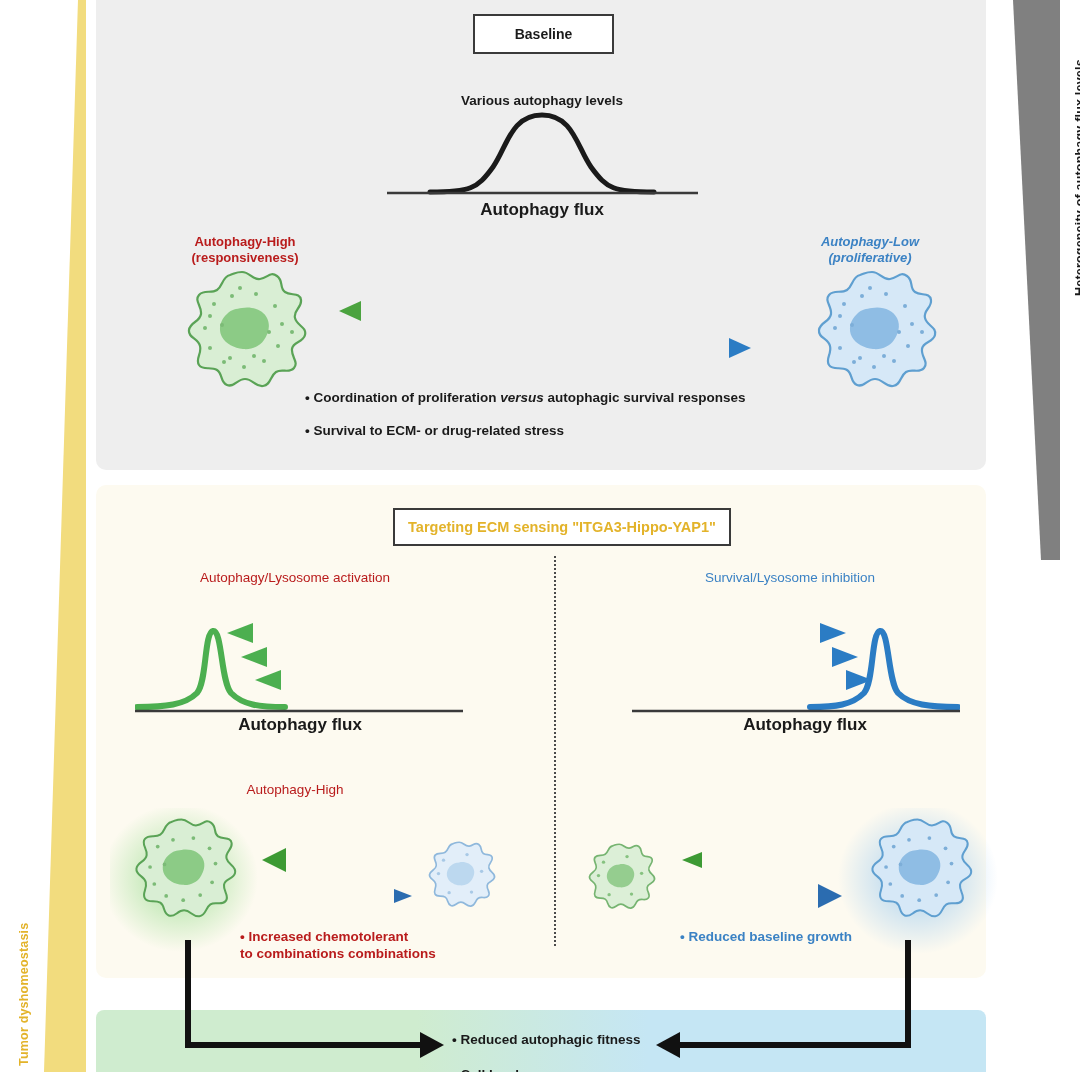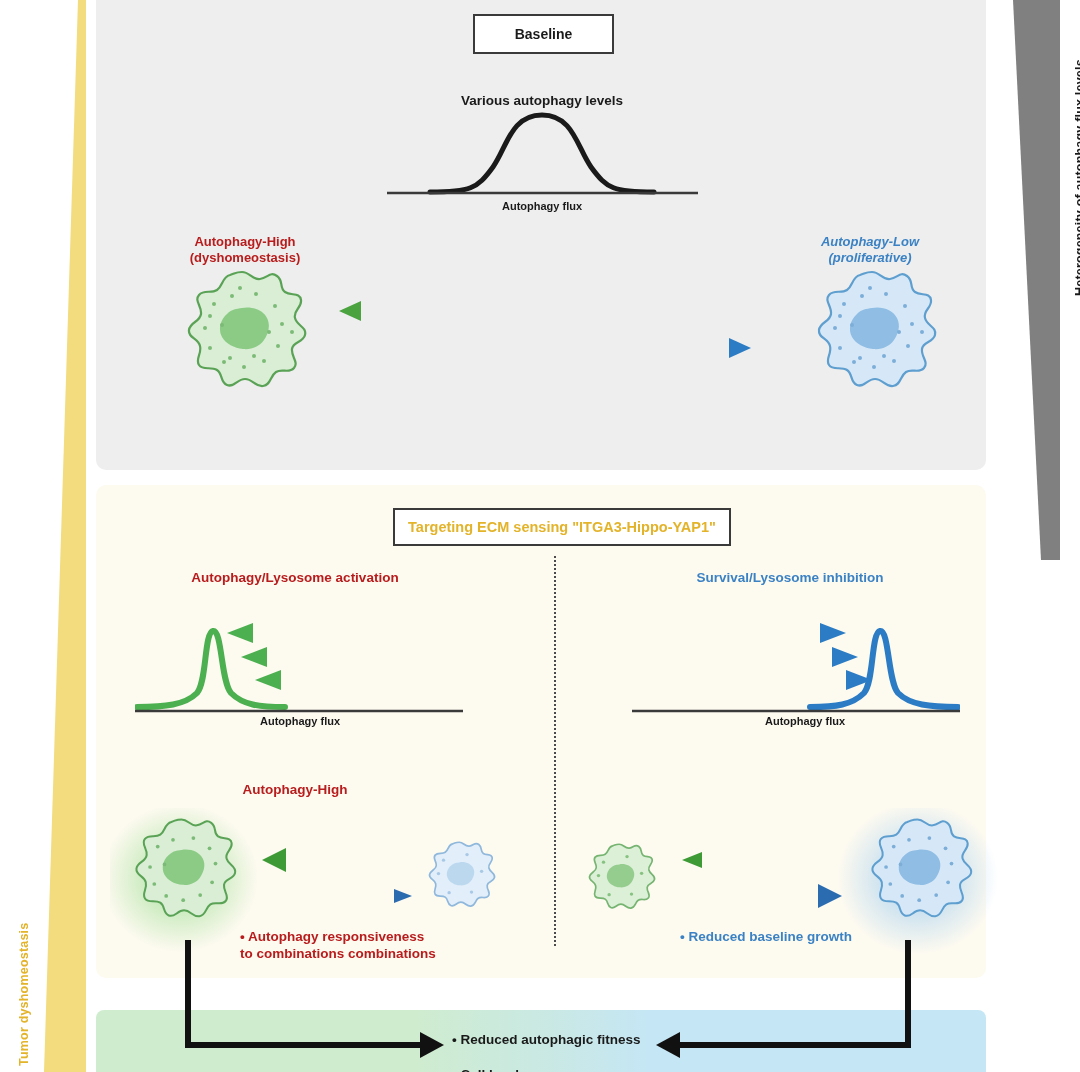--- a/index.html
+++ b/index.html
@@ -51,25 +51,25 @@
   
   .ttl-box{
     position:absolute;border:2px solid #3a3a3a;background:#ffffff;
     display:flex;align-items:center;justify-content:center;
     font-weight:bold;
   }
   #baseline-box{left:473px;top:14px;width:137px;height:36px;font-size:14px;color:#1a1a1a;}
   #targeting-box{left:393px;top:508px;width:334px;height:34px;font-size:14.5px;color:#e3b32a;}
 
   .curve-title{position:absolute;font-weight:bold;font-size:13.5px;color:#1a1a1a;text-align:center;}
-  .axis-label{position:absolute;font-weight:bold;font-size:11px;color:#1a1a1a;text-align:center;}
+  .axis-label{position:absolute;font-weight:bold;font-size:17px;color:#1a1a1a;text-align:center;}
   .cell-label{position:absolute;font-weight:bold;font-size:13px;text-align:center;line-height:1.22;}
   .green-txt{color:#b91c1c;}
   .blue-txt{color:#3b82c4;}
-  .sub-head{position:absolute;font-weight:bold;font-size:13.5px;text-align:center;}
+  .sub-head{position:absolute;font-weight:normal;font-size:13.5px;text-align:center;}
 
   .bullets{position:absolute;}
   .bullets div{font-weight:bold;font-size:13.5px;color:#1a1a1a;margin-bottom:18px;white-space:nowrap;}
   .bullets i{font-style:italic;}
 
   .bullets-color{position:absolute;}
   .bullets-color div{font-weight:bold;font-size:13.5px;line-height:1.28;}
 
   #divider{
     position:absolute;left:554px;top:556px;width:0;height:390px;
@@ -107,21 +107,21 @@
 
   <svg class="fig" style="left:385px;top:95px;" width="315" height="110" viewBox="0 0 315 110">
     <path d="M45,97 C85,97 92,94 108,72 C122,52 126,20 157,20 C188,20 192,52 206,72 C222,94 229,97 269,97" fill="none" stroke="#1a1a1a" stroke-width="5" stroke-linecap="round"></path>
     <line x1="2" y1="98" x2="313" y2="98" stroke="#3a3a3a" stroke-width="2.6"></line>
   </svg>
 
   <div class="axis-label" style="left:392px;top:200px;width:300px;">Autophagy flux</div>
 
   <div class="cell-label green-txt" style="left:150px;top:234px;width:190px;">
     <span>Autophagy-High</span><br>
-    <span>(dyshomeostasis)</span>
+    <span>(responsiveness)</span>
   </div>
 
   <svg class="fig" style="left:172px;top:268px;" width="140" height="136" viewBox="0 0 140 136">
     <path d="M70,4 C78,4 80,12 88,11 C96,10 98,3 105,8 C112,13 107,20 113,24 C119,28 128,24 129,32
              C130,40 121,42 123,50 C125,58 135,59 133,67 C131,75 121,73 120,81 C119,89 127,94 122,100
              C117,106 110,100 104,104 C98,108 99,117 91,118 C83,119 81,111 73,111 C65,111 62,120 55,117
              C48,114 51,106 45,102 C39,98 31,103 27,97 C23,91 30,86 28,78 C26,70 16,70 17,62
              C18,54 28,54 29,46 C30,38 22,33 27,27 C32,21 39,26 45,22 C51,18 50,9 58,7 C64,5 64,4 70,4 Z" fill="#d9eed4" stroke="#5aa356" stroke-width="2.2" stroke-linejoin="round"></path>
     <path d="M70,40 C80,38 91,42 95,50 C99,58 96,66 92,72 C88,78 80,82 71,81 C62,80 54,76 50,69
              C46,62 48,52 55,46 C60,41 64,41 70,40 Z" fill="#8ccb86" stroke="none"></path>
@@ -198,20 +198,24 @@
     <g>
       <line x1="20" y1="16" x2="406" y2="16" stroke="url(#grnFadeR)" stroke-width="4"></line>
       <polygon points="4,16 26,6 26,26" fill="#4ba33f"></polygon>
     </g>
     <g>
       <line x1="14" y1="53" x2="400" y2="53" stroke="url(#bluFadeL)" stroke-width="4"></line>
       <polygon points="416,53 394,43 394,63" fill="#2b7cc4"></polygon>
     </g>
   </svg>
 
+  <div class="bullets" style="left:305px;top:390px;">
+    <div><span>• Coordination of proliferation </span><i>versus</i><span> autophagic survival responses</span></div>
+    <div>• Survival to ECM- or drug-related stress</div>
+  </div>
 
   <div class="panel" id="panel-targeting"></div>
 
   <div class="ttl-box" id="targeting-box">Targeting ECM sensing "ITGA3-Hippo-YAP1"</div>
 
   <div id="divider"></div>
 
   <div class="sub-head green-txt" style="left:135px;top:570px;width:320px;">Autophagy/Lysosome activation</div>
 
   <svg class="fig" style="left:135px;top:605px;" width="330" height="112" viewBox="0 0 330 112">
@@ -299,21 +303,21 @@
       <line x1="172" y1="52" x2="300" y2="52" stroke="url(#grnFadeR2)" stroke-width="7"></line>
       <polygon points="152,52 176,40 176,64" fill="#3d9a34"></polygon>
     </g>
     <g>
       <line x1="158" y1="88" x2="288" y2="88" stroke="url(#bluFadeL2)" stroke-width="3"></line>
       <polygon points="302,88 284,81 284,95" fill="#2b6cb0"></polygon>
     </g>
   </svg>
 
   <div class="bullets-color green-txt" style="left:240px;top:928px;">
-    <div>• Autophagy responsiveness</div>
+    <div>• Increased chemotolerant</div>
     <div>to combinations combinations</div>
   </div>
 
   <div class="sub-head blue-txt" style="left:625px;top:570px;width:330px;">Survival/Lysosome inhibition</div>
 
   <svg class="fig" style="left:630px;top:605px;" width="330" height="112" viewBox="0 0 330 112">
     <path d="M180,102 C206,102 222,100 234,88 C244,77 241,28 250,26 C259,24 258,77 268,88 C280,100 300,102 328,102" fill="none" stroke="#2b7cc4" stroke-width="6" stroke-linecap="round" stroke-linejoin="round"></path>
     <line x1="2" y1="106" x2="330" y2="106" stroke="#3a3a3a" stroke-width="2.6"></line>
     <g>
       <defs>

